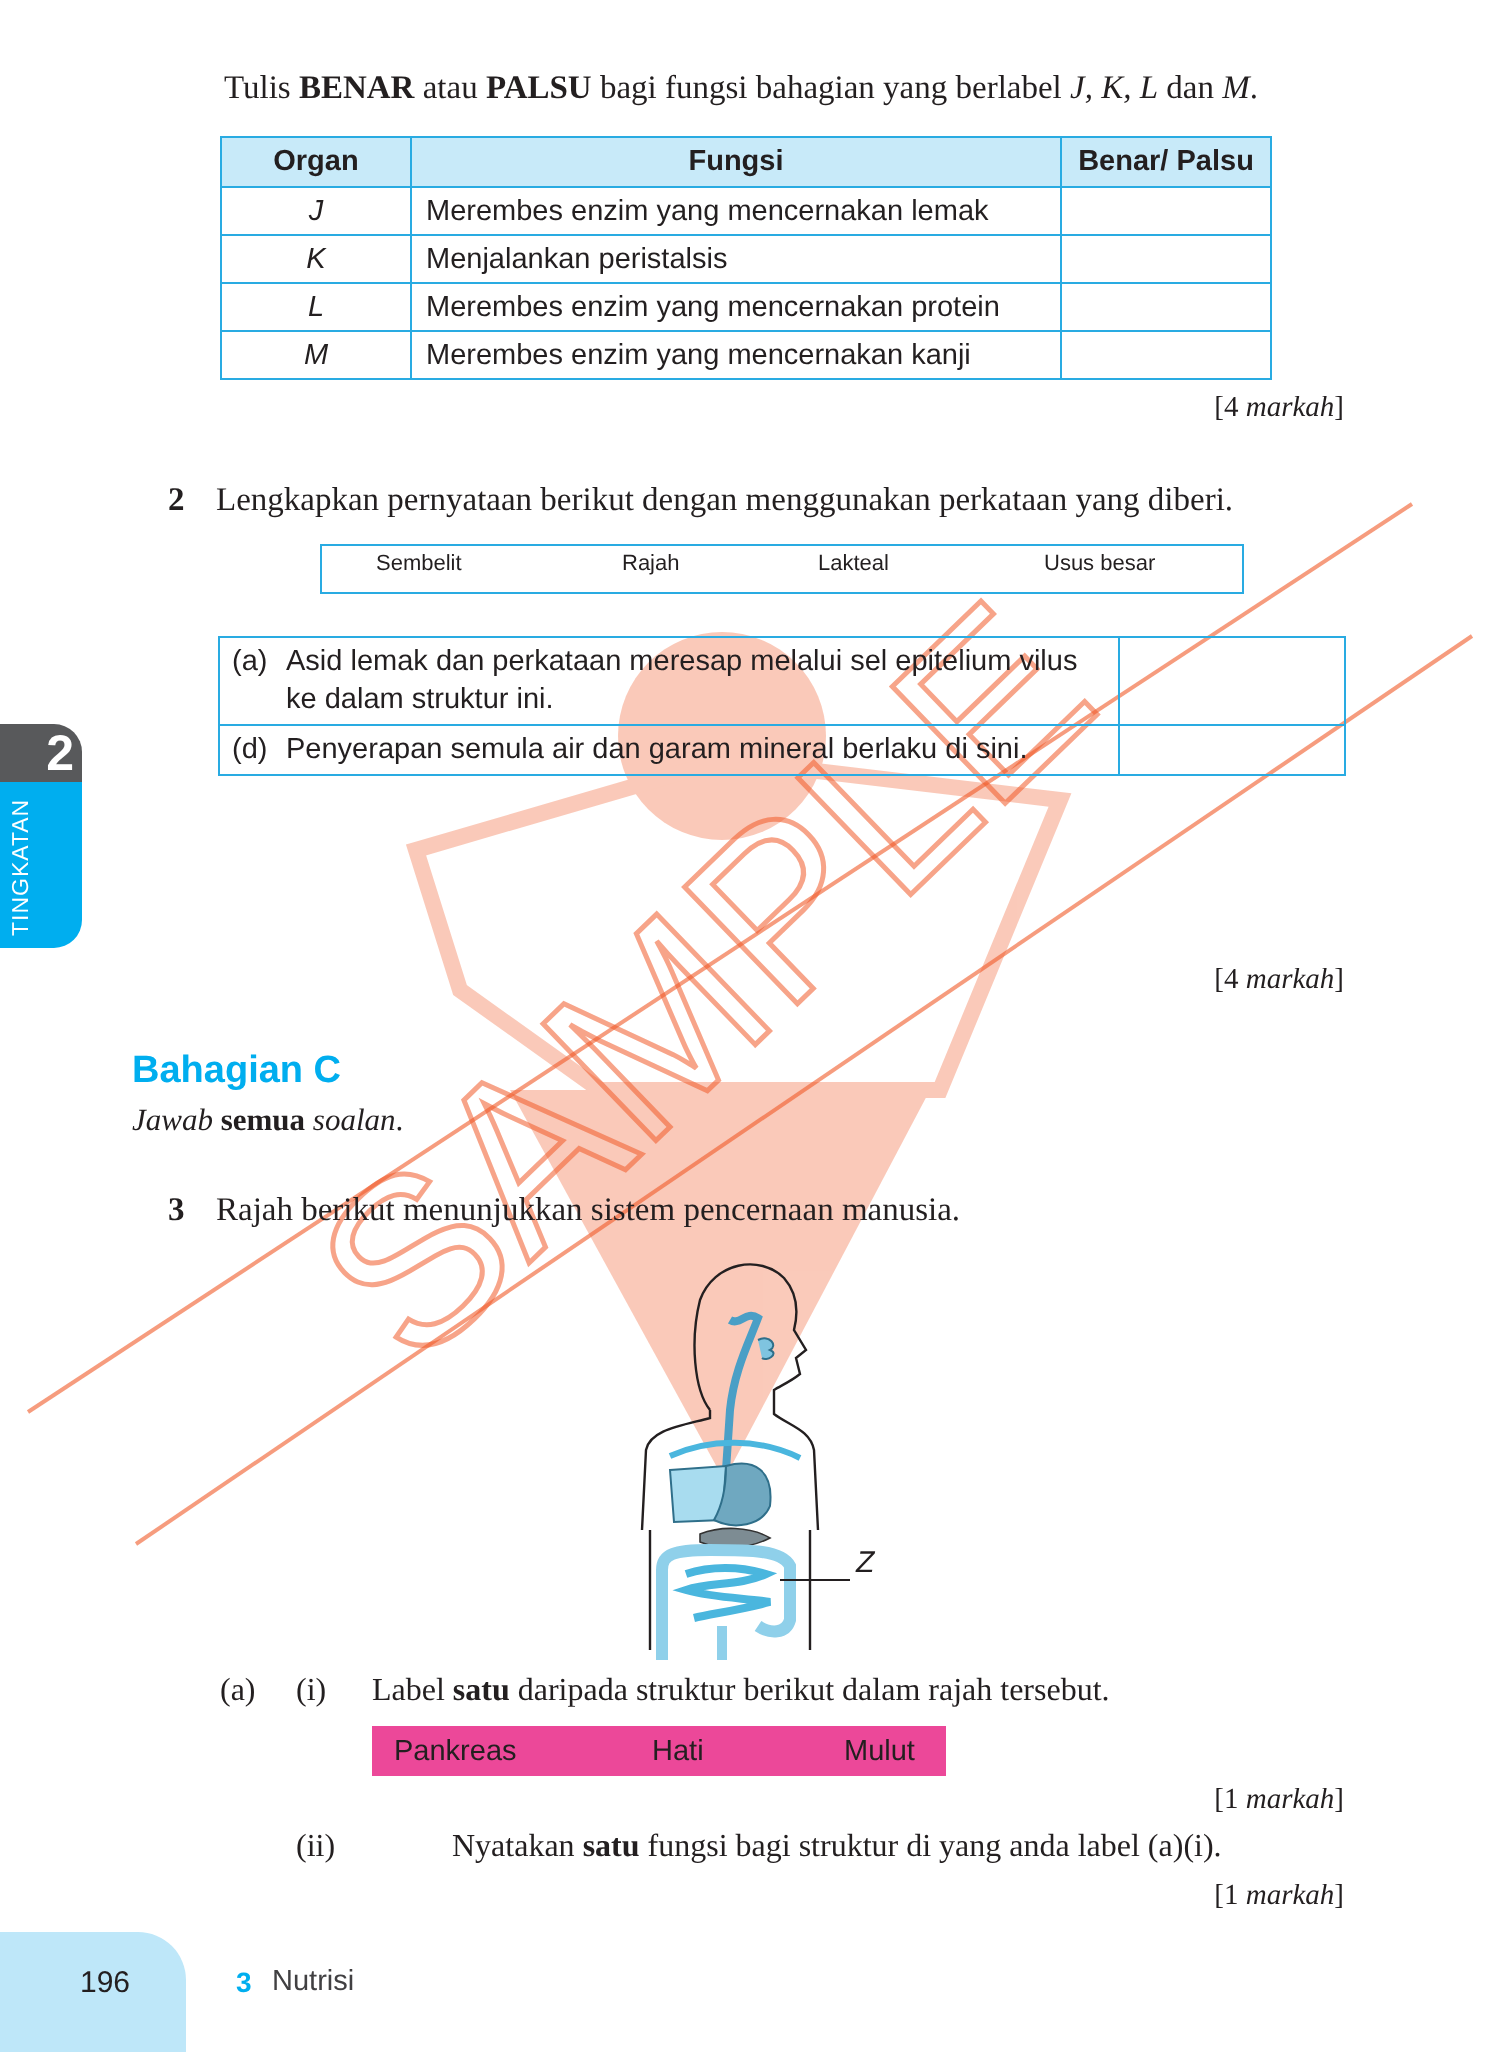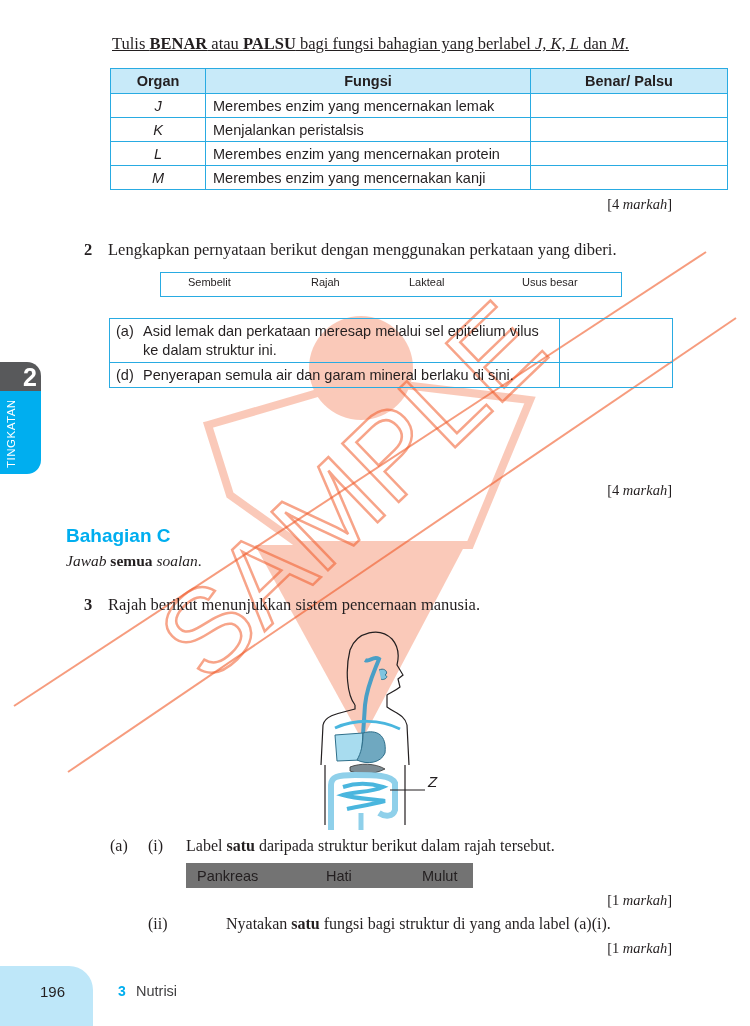--- a/index.html
+++ b/index.html
@@ -1,23 +1,23 @@
 <!DOCTYPE html>
 <html><head>
 <meta charset="utf-8">
 <style>
   html, body { margin: 0; padding: 0; background: #ffffff; }
   body { width: 750px; height: 1026px; position: relative; overflow: hidden; font-family: "DejaVu Serif", serif; color: #231f20; }
-  .serif { font-family: "Liberation Serif", "DejaVu Serif", serif; text-decoration: underline; }
+  .serif { font-family: "Liberation Serif", "DejaVu Serif", serif; }
 
   .intro { position: absolute; left: 112px; top: 34px; font-size: 16.5px; }
   .intro b { font-weight: bold; }
 
   table { border-collapse: collapse; }
-  .t1 { position: absolute; left: 110px; top: 68px; width: 618px; font-family: "Liberation Sans", sans-serif; font-size: 14.5px; }
+  .t1 { position: absolute; left: 110px; top: 68px; width: 526px; font-family: "Liberation Sans", sans-serif; font-size: 14.5px; }
   .t1 th, .t1 td { border: 1.5px solid #29abe2; height: 23px; padding: 0 7px; }
   .t1 th { background: #c8eaf9; font-weight: bold; text-align: center; height: 24px; }
   .t1 td.organ { text-align: center; font-style: italic; width: 80px; }
   .t1 td.fn { width: 310px; }
 
   .marks { position: absolute; right: 78px; font-family: "Liberation Serif", serif; font-size: 14.5px; }
   .marks i { font-style: italic; }
 
   .q { position: absolute; left: 84px; font-family: "Liberation Serif", serif; font-size: 16.5px; }
   .q .num { display: inline-block; width: 24px; font-weight: bold; }
@@ -37,21 +37,21 @@
   .side-tab .n { position: absolute; right: 4px; top: 1px; color: #fff; font-family: "Liberation Sans", sans-serif; font-weight: bold; font-size: 25px; }
   .side-tab .vt { position: absolute; left: 5px; top: 106px; transform-origin: left top; transform: rotate(-90deg); color: #fff; font-family: "Liberation Sans", sans-serif; font-size: 11.5px; letter-spacing: 0.5px; white-space: nowrap; }
 
   .sec-title { position: absolute; left: 66px; top: 525px; color: #00aeef; font-family: "Liberation Sans", sans-serif; font-weight: bold; font-size: 19px; }
   .sec-sub { position: absolute; left: 66px; top: 552px; font-family: "Liberation Serif", serif; font-size: 15.5px; }
 
   .diagram { position: absolute; left: 295px; top: 625px; width: 160px; height: 205px; }
   .zlabel { position: absolute; left: 428px; top: 773px; font-family: "Liberation Sans", sans-serif; font-style: italic; font-size: 15px; }
 
   .sub { position: absolute; font-family: "Liberation Serif", serif; font-size: 16px; }
-  .opts { position: absolute; left: 186px; top: 863px; width: 287px; height: 25px; background: #737373; font-family: "Liberation Sans", sans-serif; font-size: 14.5px; }
+  .opts { position: absolute; left: 186px; top: 863px; width: 287px; height: 25px; background: #ec4899; font-family: "Liberation Sans", sans-serif; font-size: 14.5px; }
   .opts span { position: absolute; top: 5px; }
 
   .footer-tab { position: absolute; left: 0; top: 966px; width: 93px; height: 60px; background: #bee7f9; border-top-right-radius: 24px; }
   .page-num { position: absolute; left: 40px; top: 983px; font-family: "Liberation Sans", sans-serif; font-size: 15px; color: #231f20; }
   .chap-num { position: absolute; left: 118px; top: 983px; font-family: "Liberation Sans", sans-serif; font-weight: bold; font-size: 14px; color: #00aeef; }
   .chap-name { position: absolute; left: 136px; top: 983px; font-family: "Liberation Sans", sans-serif; font-size: 14.5px; color: #414042; }
 
   .watermark { position: absolute; left: 0; top: 0; width: 750px; height: 1026px; pointer-events: none; }
 </style>
 </head>

